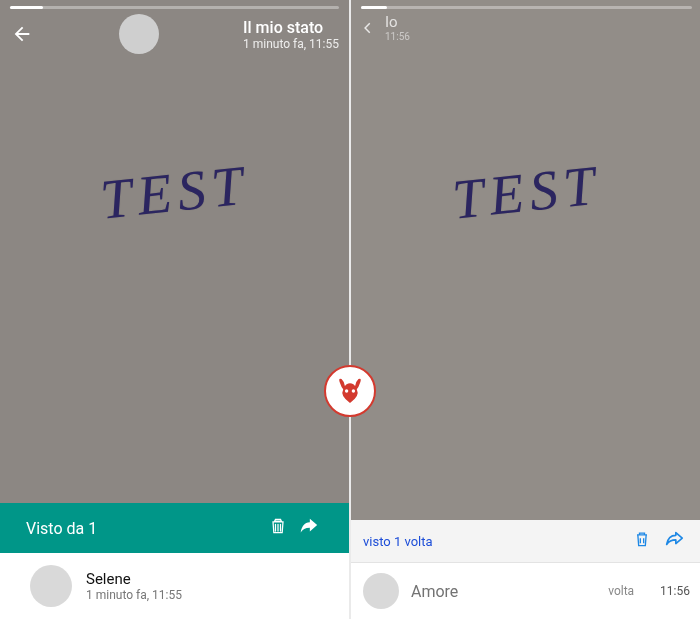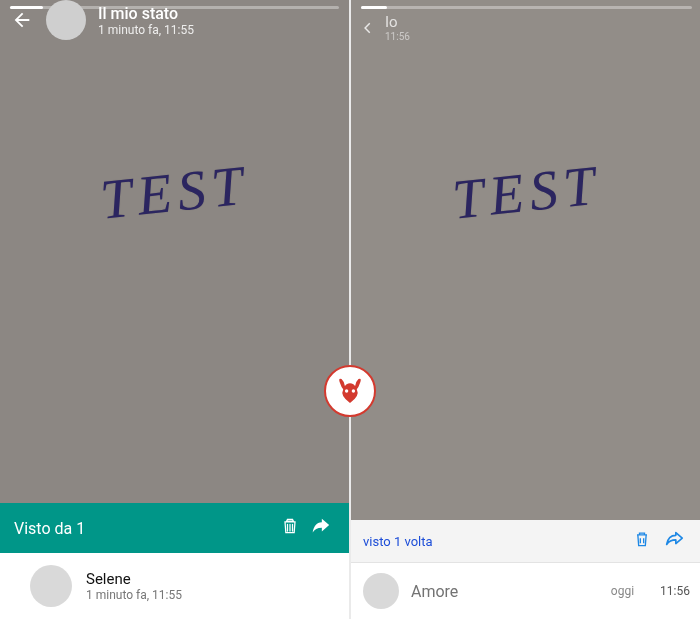--- a/index.html
+++ b/index.html
@@ -24,23 +24,24 @@
     
     .progress {
       position: absolute; top: 6px; left: 10px; right: 10px;
       height: 3px; background: rgba(255,255,255,0.35); border-radius: 2px;
     }
     .progress-fill {
       height: 100%; width: 10%; background: #fff; border-radius: 2px;
     }
     
     .hdr-left {
-      position: absolute; top: 0; left: 0; right: 0;
+      position: absolute; top: 14px; left: 0; right: 0;
       display: flex; align-items: center; padding: 0 10px; gap: 12px;
       color: #fff;
+      justify-content: space-between;
     }
     .back-arrow { width: 24px; height: 24px; display: flex; align-items: center; justify-content: center; }
     .avatar {
       width: 40px; height: 40px; border-radius: 50%;
       background: #cfcfcf;
     }
     .hdr-text .title { font-size: 16px; font-weight: 500; }
     .hdr-text .sub { font-size: 12px; opacity: 0.85; }
     
     .hdr-right {
@@ -67,21 +68,21 @@
     }
     
     .sheet-left {
       position: absolute; left: 0; right: 0; bottom: 0;
       background: #fff;
     }
     .sheet-left .bar {
       background: #009688;
       color: #fff;
       display: flex; align-items: center;
-      padding: 12px 14px;
+      padding: 12px 26px;
     }
     .sheet-left .bar .label { font-size: 16px; flex: 1; }
     .sheet-left .bar .iconbtn { width: 30px; text-align: center; }
     .viewer-row {
       display: flex; align-items: center; gap: 14px;
       padding: 12px 30px;
     }
     .viewer-row .vavatar {
       width: 42px; height: 42px; border-radius: 50%; background: #d9d9d9;
     }
@@ -205,21 +206,21 @@
         </div>
         <div class="iconbtn2">
           <svg viewBox="0 0 24 24" width="22" height="22" fill="none" stroke="#1e88e5" stroke-width="1.8">
               <path d="M14 5l7 6-7 6v-4c-5 0-8 2-10 5 1-6 4-10 10-10V5z" stroke-linejoin="round"></path>
             </svg>
         </div>
       </div>
       <div class="viewer-row2">
         <div class="vavatar2"></div>
         <div class="vname2">Amore</div>
-        <div class="vday">oggi</div>
+        <div class="vday">volta</div>
         <div class="vtime2">11:56</div>
       </div>
     </div>
   </div>
 
   <div class="watermark">
     <svg viewBox="0 0 40 40">
       <path d="M8 10 Q6 4 10 6 Q14 10 14 14 L16 12 Q20 10 24 12 L26 14 Q26 10 30 6 Q34 4 32 10 Q30 16 28 18 Q32 26 20 34 Q8 26 12 18 Q10 16 8 10 Z" fill="#d33a2f"></path>
       <circle cx="16" cy="20" r="2" fill="#fff"></circle>
       <circle cx="24" cy="20" r="2" fill="#fff"></circle>

